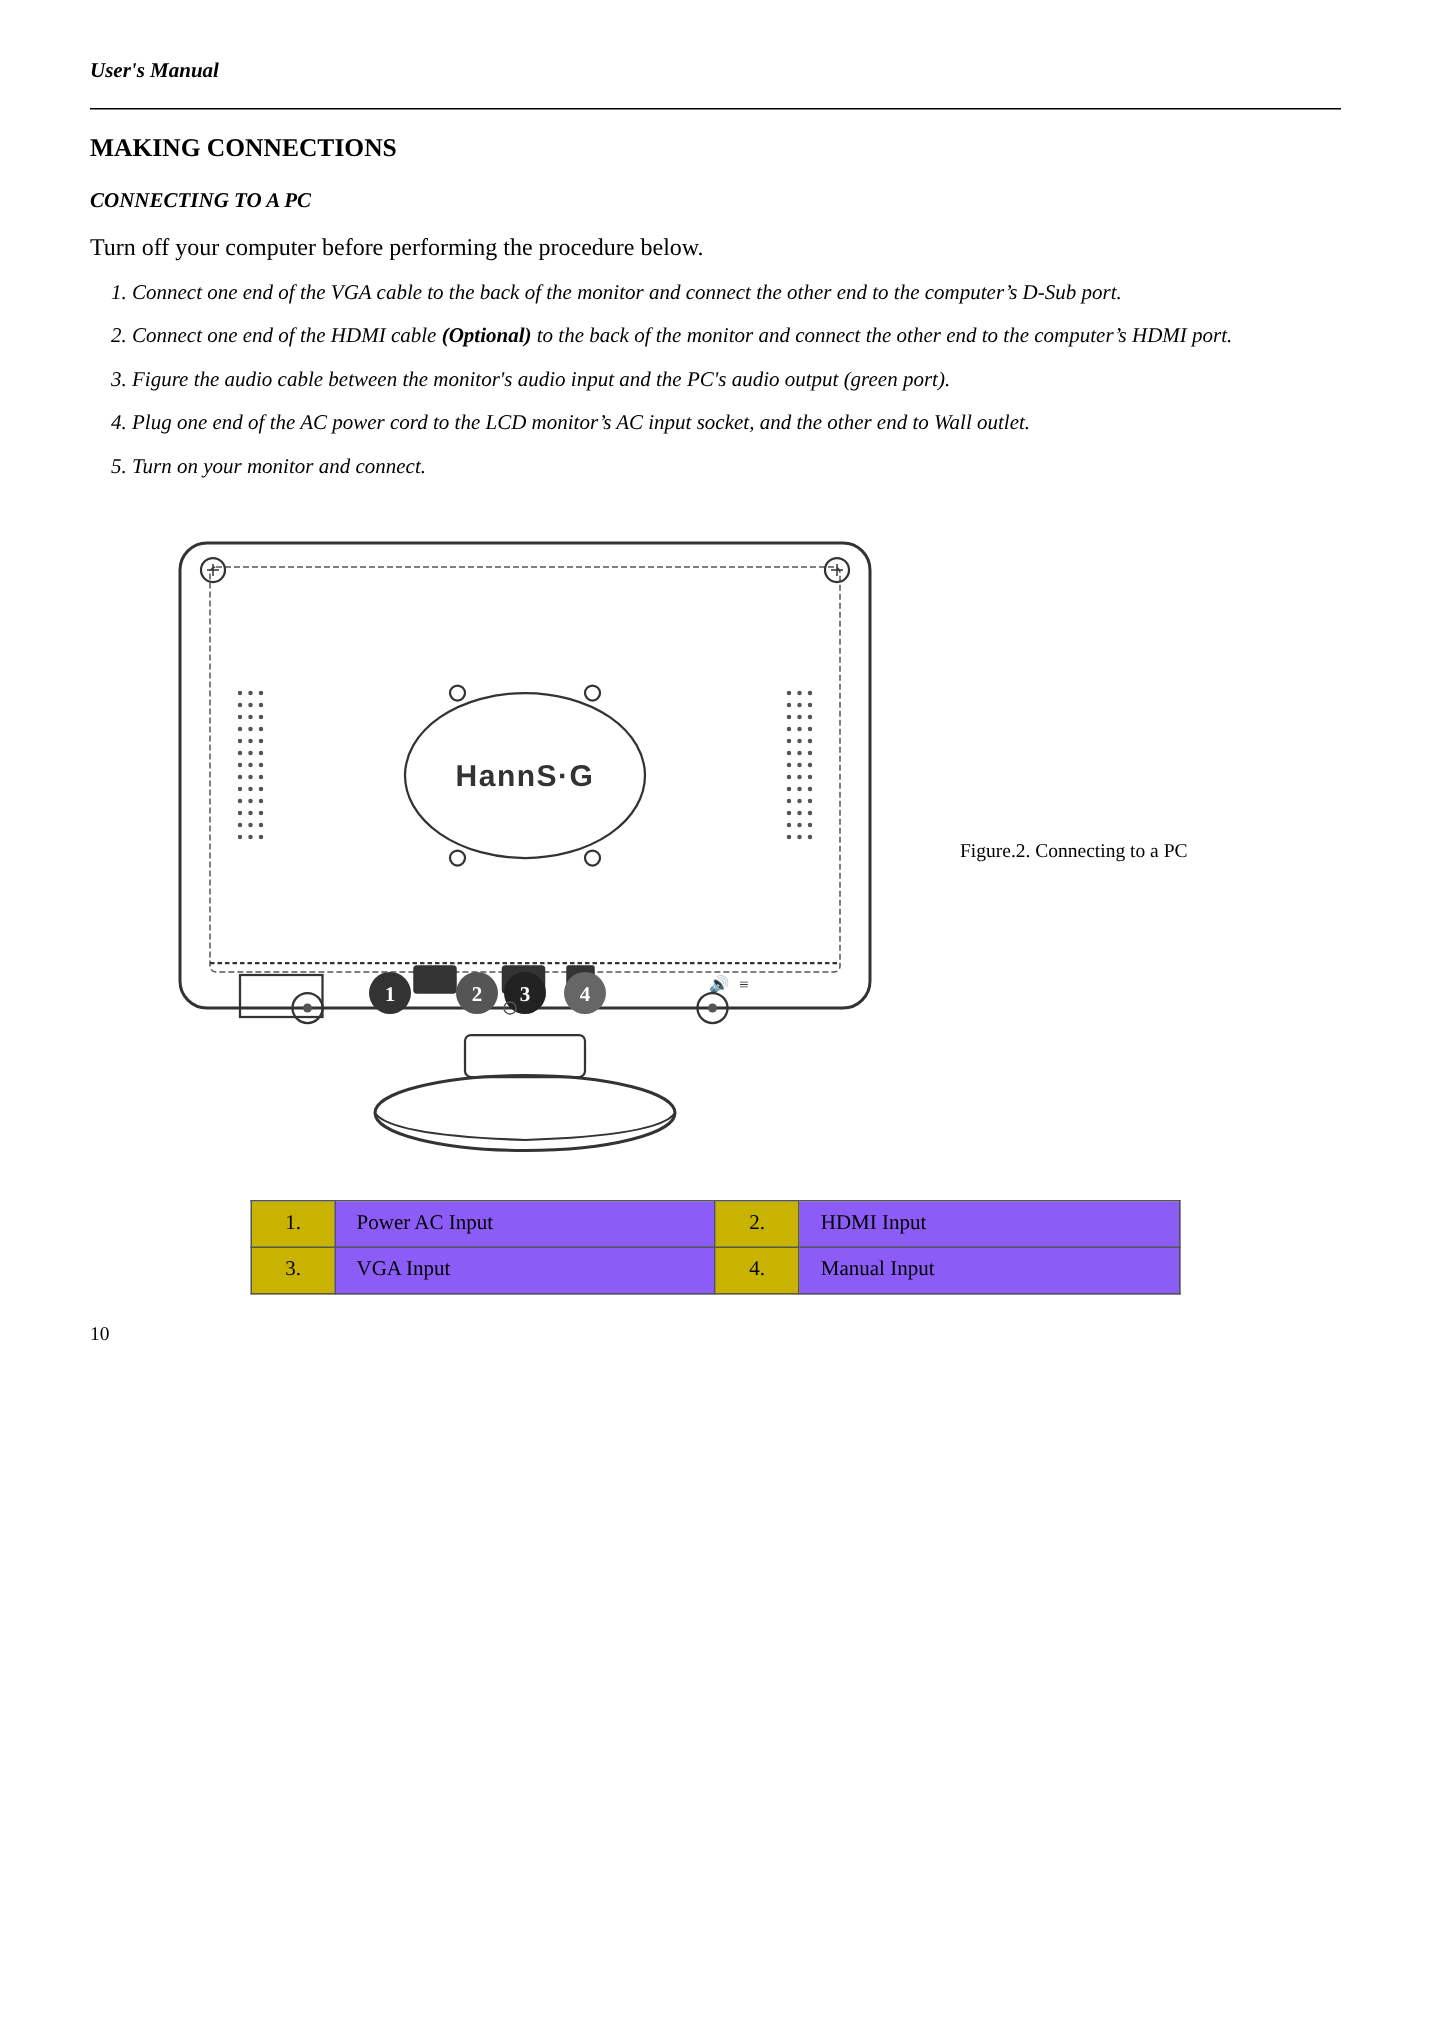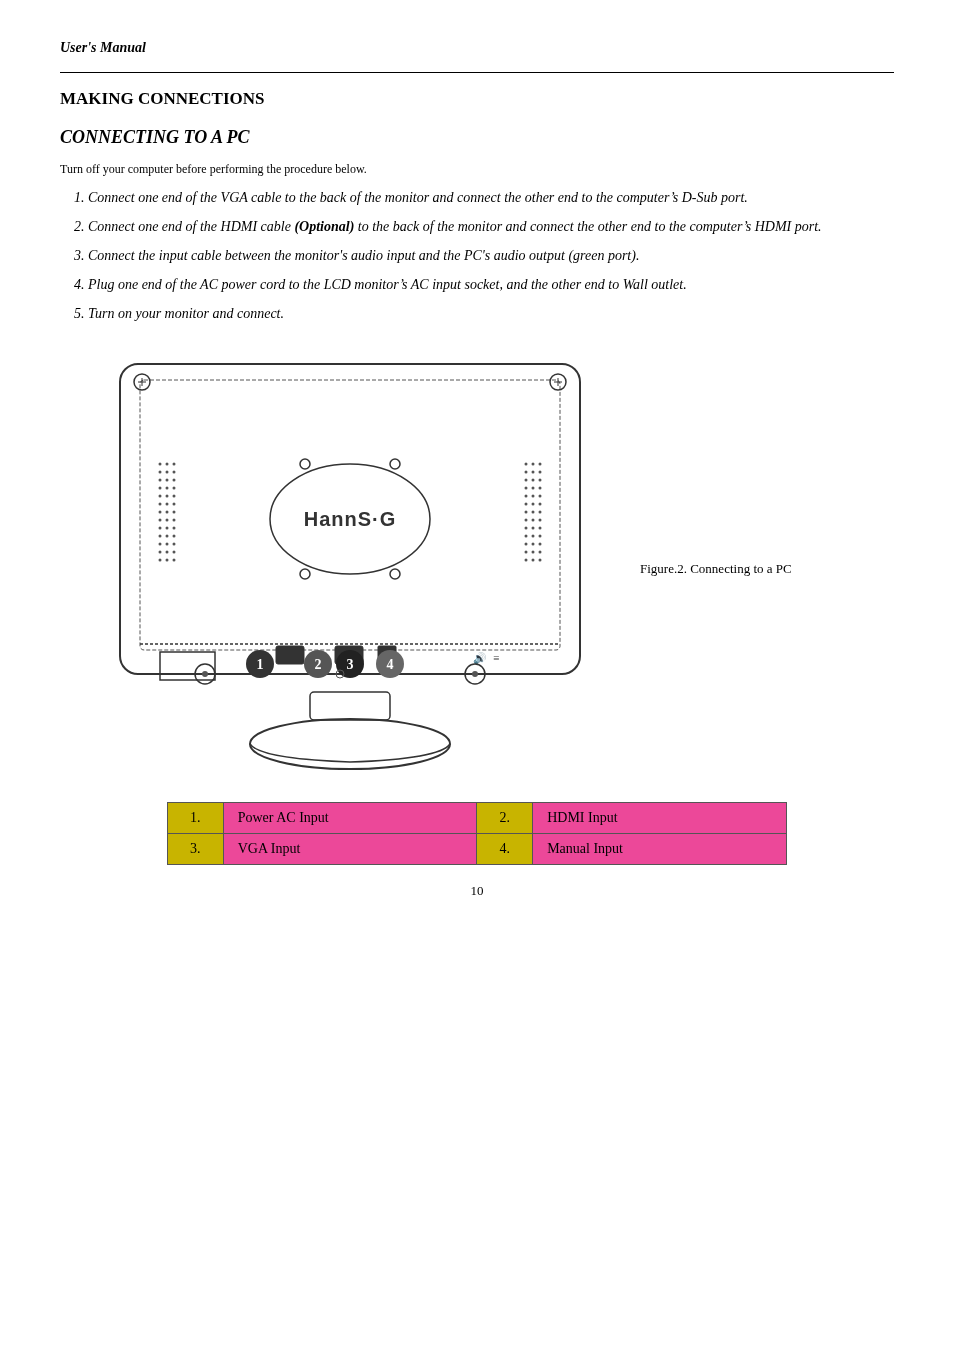--- a/index.html
+++ b/index.html
@@ -24,26 +24,26 @@
     }
     .section-title {
       font-weight: bold;
       font-size: 17px;
       margin-bottom: 18px;
       font-family: Liberation Serif, serif;
     }
     .subsection-title {
       font-style: italic;
       font-weight: bold;
-      font-size: 18px;
+      font-size: 14px;
       margin-bottom: 14px;
     }
     .intro-text {
       margin-bottom: 10px;
-      font-size: 12px;
+      font-size: 16px;
     }
     ol {
       margin-left: 28px;
       margin-bottom: 20px;
     }
     ol li {
       margin-bottom: 8px;
       font-size: 14px;
       line-height: 1.5;
       font-style: italic;
@@ -74,44 +74,43 @@
       font-size: 14px;
     }
     .legend-num {
       background-color: #c8b400;
       color: #000;
       text-align: center;
       width: 38px;
       font-weight: normal;
     }
     .legend-label {
-      background-color: #ec4899;
+      background-color: #8b5cf6;
       width: 180px;
     }
     .page-number {
-      text-align: center;
       font-size: 13px;
     }
   </style>
 </head>
 <body>
 
 <div class="header-italic">User's Manual</div>
 <div class="header-line"></div>
 
 <div class="section-title">MAKING CONNECTIONS</div>
 
 <div class="subsection-title">CONNECTING TO A PC</div>
 
 <p class="intro-text">Turn off your computer before performing the procedure below.</p>
 
 <ol>
   <li>Connect one end of the VGA cable to the back of the monitor and connect the other end to the computer’s D-Sub port.</li>
   <li>Connect one end of the HDMI cable <strong>(Optional)</strong> to the back of the monitor and connect the other end to the computer’s HDMI port.</li>
-  <li>Connect the input cable between the monitor's audio input and the PC's audio output (green port).</li>
+  <li>Figure the audio cable between the monitor's audio input and the PC's audio output (green port).</li>
   <li>Plug one end of the AC power cord to the LCD monitor’s AC input socket, and the other end to Wall outlet.</li>
   <li>Turn on your monitor and connect.</li>
 </ol>
 
 <div class="figure-container">
   <svg class="monitor-svg" viewBox="0 0 580 440" xmlns="http://www.w3.org/2000/svg">
 
     <rect x="60" y="20" width="460" height="310" rx="18" ry="18" fill="none" stroke="#333" stroke-width="2"></rect>
 
     <rect x="80" y="36" width="420" height="270" rx="4" ry="4" fill="none" stroke="#555" stroke-width="1" stroke-dasharray="4,2"></rect>

